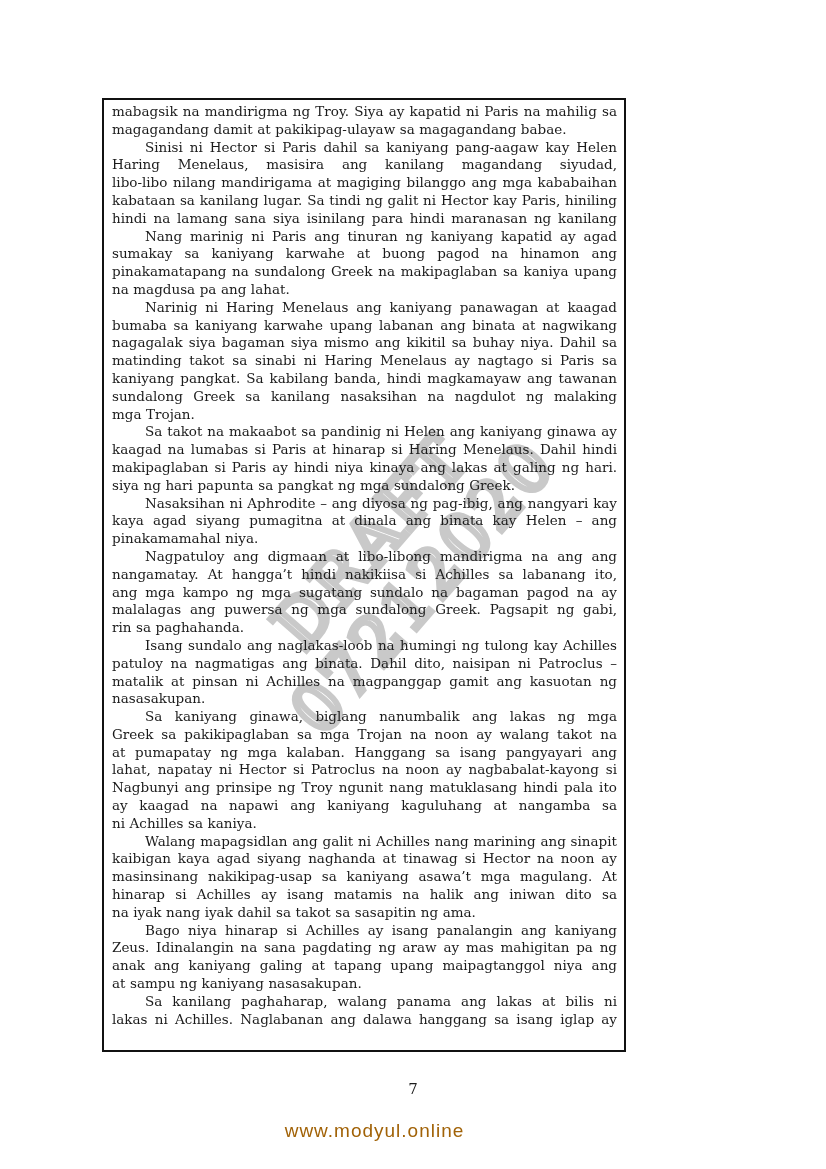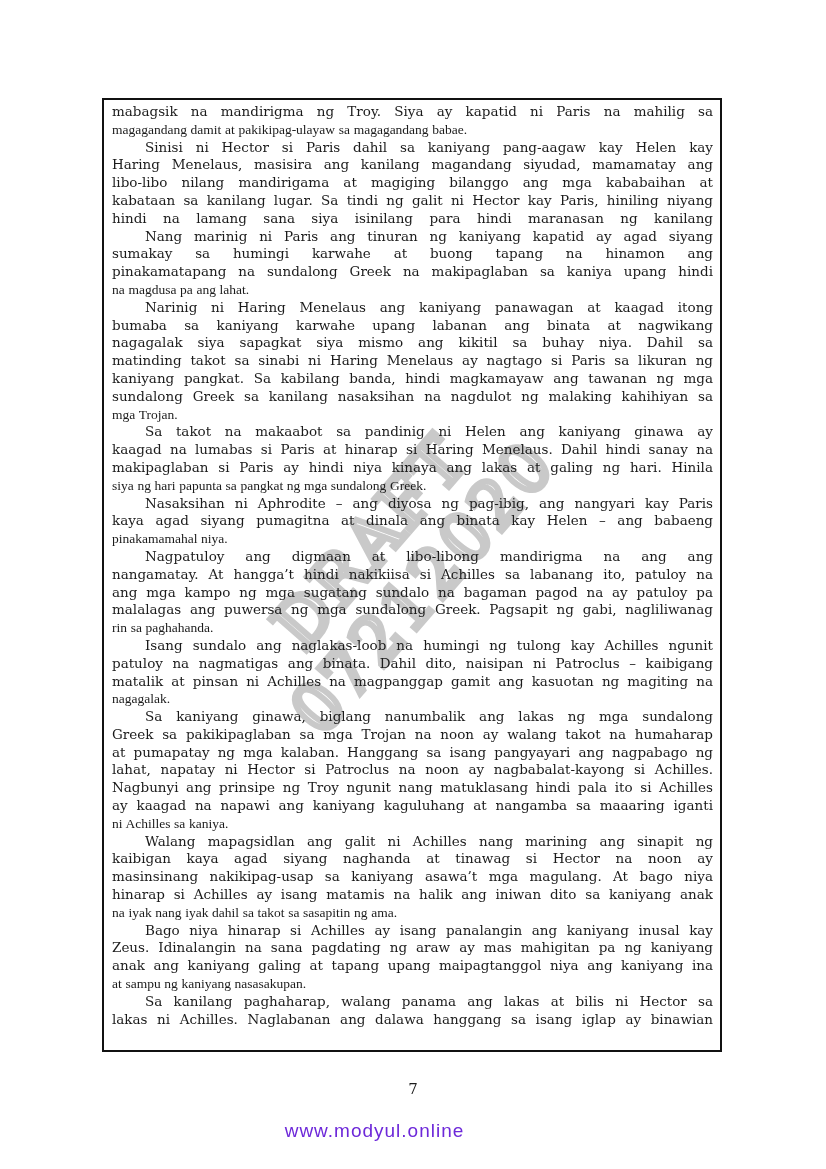--- a/index.html
+++ b/index.html
@@ -26,57 +26,57 @@
     letter-spacing: 3px;
     color: transparent;
     -webkit-text-stroke: 6px #c9c9c9;
     user-select: none;
   }
 
   
   .frame {
     position: absolute;
     left: 102px; top: 98px;
-    width: 620px; height: 954px;
+    width: 524px; height: 954px;
     border: 2px solid #111111;
     box-sizing: border-box;
     z-index: 2;
   }
   .story {
     padding: 3px 7px 0 8px;
     font-size: 13.5px;
     line-height: 17.8px;
     color: #1b1b1b;
   }
   .line {
     height: 17.8px;
     overflow: hidden;
     text-align: justify;
     text-align-last: justify;
     word-spacing: 0.02em;
   }
-  .line.lastline { text-align-last: left; font-family: Liberation Serif, serif; }
+  .line.lastline { text-align-last: left; }
   .line.indent { text-indent: 33px; }
 
   .pagenum {
     position: absolute;
     left: 0; top: 1080px; width: 826px;
     text-align: center;
     font-size: 15px;
     color: #1c1c1c;
     z-index: 2;
   }
   .site-wm {
     position: absolute;
     left: 0; top: 1120px; width: 749px;
     text-align: center;
     font-family: "Liberation Sans", sans-serif;
     font-size: 19px;
     letter-spacing: 1px;
-    color: #6d28d9;
+    color: #a16207;
     z-index: 2;
     user-select: none;
   }
 </style>
 </head>
 <body>
 
 <div class="page">
 
   <div class="draft-wm" aria-hidden="true">
@@ -87,46 +87,46 @@
   <div class="frame">
     <div class="story">
         <div class="line">mabagsik na mandirigma ng Troy. Siya ay kapatid ni Paris na mahilig sa</div>
         <div class="line lastline">magagandang damit at pakikipag-ulayaw sa magagandang babae.</div>
         <div class="line indent">Sinisi ni Hector si Paris dahil sa kaniyang pang-aagaw kay Helen kay</div>
         <div class="line">Haring Menelaus, masisira ang kanilang magandang siyudad, mamamatay ang</div>
         <div class="line">libo-libo nilang mandirigama at magiging bilanggo ang mga kababaihan at</div>
         <div class="line">kabataan sa kanilang lugar. Sa tindi ng galit ni Hector kay Paris, hiniling niyang</div>
         <div class="line">hindi na lamang sana siya isinilang para hindi maranasan ng kanilang</div>
         <div class="line indent">Nang marinig ni Paris ang tinuran ng kaniyang kapatid ay agad siyang</div>
-        <div class="line">sumakay sa humingi karwahe at buong tapang na hinamon ang</div>
+        <div class="line">sumakay sa kaniyang karwahe at buong pagod na hinamon ang</div>
         <div class="line">pinakamatapang na sundalong Greek na makipaglaban sa kaniya upang hindi</div>
         <div class="line lastline">na magdusa pa ang lahat.</div>
         <div class="line indent">Narinig ni Haring Menelaus ang kaniyang panawagan at kaagad itong</div>
         <div class="line">bumaba sa kaniyang karwahe upang labanan ang binata at nagwikang</div>
-        <div class="line">nagagalak siya sapagkat siya mismo ang kikitil sa buhay niya. Dahil sa</div>
+        <div class="line">nagagalak siya bagaman siya mismo ang kikitil sa buhay niya. Dahil sa</div>
         <div class="line">matinding takot sa sinabi ni Haring Menelaus ay nagtago si Paris sa likuran ng</div>
         <div class="line">kaniyang pangkat. Sa kabilang banda, hindi magkamayaw ang tawanan ng mga</div>
         <div class="line">sundalong Greek sa kanilang nasaksihan na nagdulot ng malaking kahihiyan sa</div>
         <div class="line lastline">mga Trojan.</div>
         <div class="line indent">Sa takot na makaabot sa pandinig ni Helen ang kaniyang ginawa ay</div>
         <div class="line">kaagad na lumabas si Paris at hinarap si Haring Menelaus. Dahil hindi sanay na</div>
         <div class="line">makipaglaban si Paris ay hindi niya kinaya ang lakas at galing ng hari. Hinila</div>
         <div class="line lastline">siya ng hari papunta sa pangkat ng mga sundalong Greek.</div>
         <div class="line indent">Nasaksihan ni Aphrodite – ang diyosa ng pag-ibig, ang nangyari kay Paris</div>
         <div class="line">kaya agad siyang pumagitna at dinala ang binata kay Helen – ang babaeng</div>
         <div class="line lastline">pinakamamahal niya.</div>
         <div class="line indent">Nagpatuloy ang digmaan at libo-libong mandirigma na ang ang</div>
         <div class="line">nangamatay. At hangga’t hindi nakikiisa si Achilles sa labanang ito, patuloy na</div>
         <div class="line">ang mga kampo ng mga sugatang sundalo na bagaman pagod na ay patuloy pa</div>
         <div class="line">malalagas ang puwersa ng mga sundalong Greek. Pagsapit ng gabi, nagliliwanag</div>
         <div class="line lastline">rin sa paghahanda.</div>
         <div class="line indent">Isang sundalo ang naglakas-loob na humingi ng tulong kay Achilles ngunit</div>
         <div class="line">patuloy na nagmatigas ang binata. Dahil dito, naisipan ni Patroclus – kaibigang</div>
         <div class="line">matalik at pinsan ni Achilles na magpanggap gamit ang kasuotan ng magiting na</div>
-        <div class="line lastline">nagagalak.</div>
+        <div class="line lastline">nasasakupan.</div>
         <div class="line indent">Sa kaniyang ginawa, biglang nanumbalik ang lakas ng mga sundalong</div>
         <div class="line">Greek sa pakikipaglaban sa mga Trojan na noon ay walang takot na humaharap</div>
         <div class="line">at pumapatay ng mga kalaban. Hanggang sa isang pangyayari ang nagpabago ng</div>
         <div class="line">lahat, napatay ni Hector si Patroclus na noon ay nagbabalat-kayong si Achilles.</div>
         <div class="line">Nagbunyi ang prinsipe ng Troy ngunit nang matuklasang hindi pala ito si Achilles</div>
         <div class="line">ay kaagad na napawi ang kaniyang kaguluhang at nangamba sa maaaring iganti</div>
         <div class="line lastline">ni Achilles sa kaniya.</div>
         <div class="line indent">Walang mapagsidlan ang galit ni Achilles nang marining ang sinapit ng</div>
         <div class="line">kaibigan kaya agad siyang naghanda at tinawag si Hector na noon ay</div>
         <div class="line">masinsinang nakikipag-usap sa kaniyang asawa’t mga magulang. At bago niya</div>

